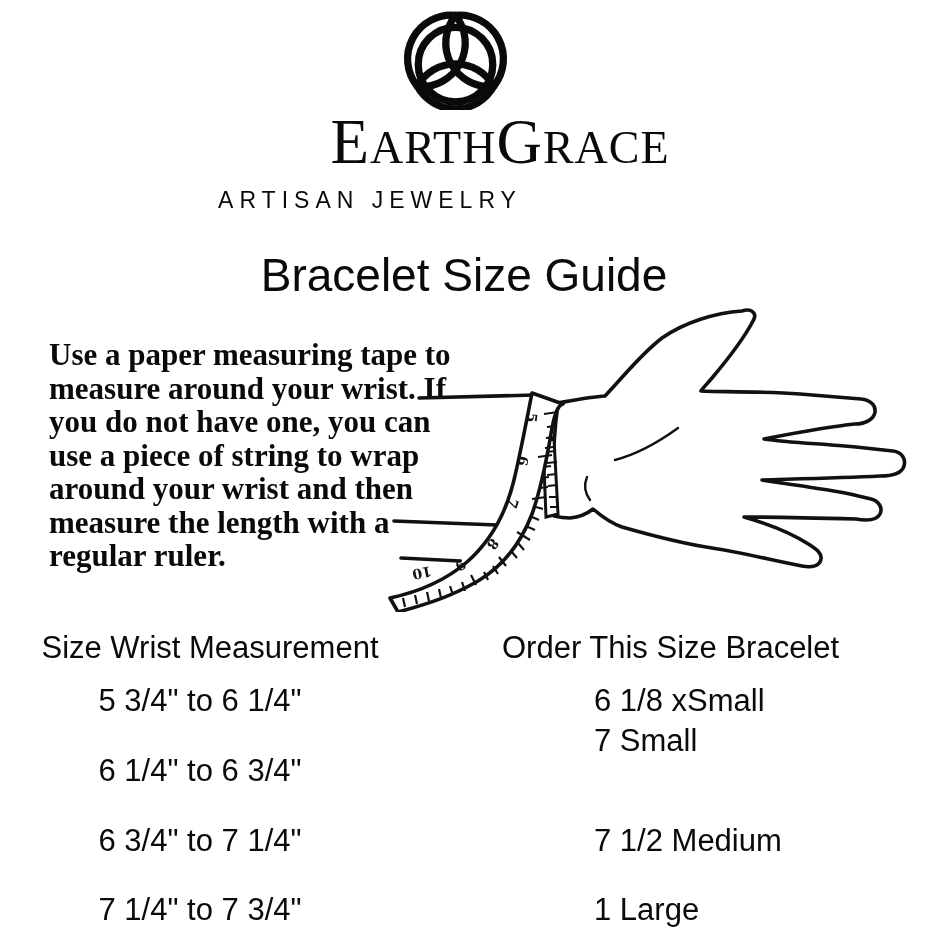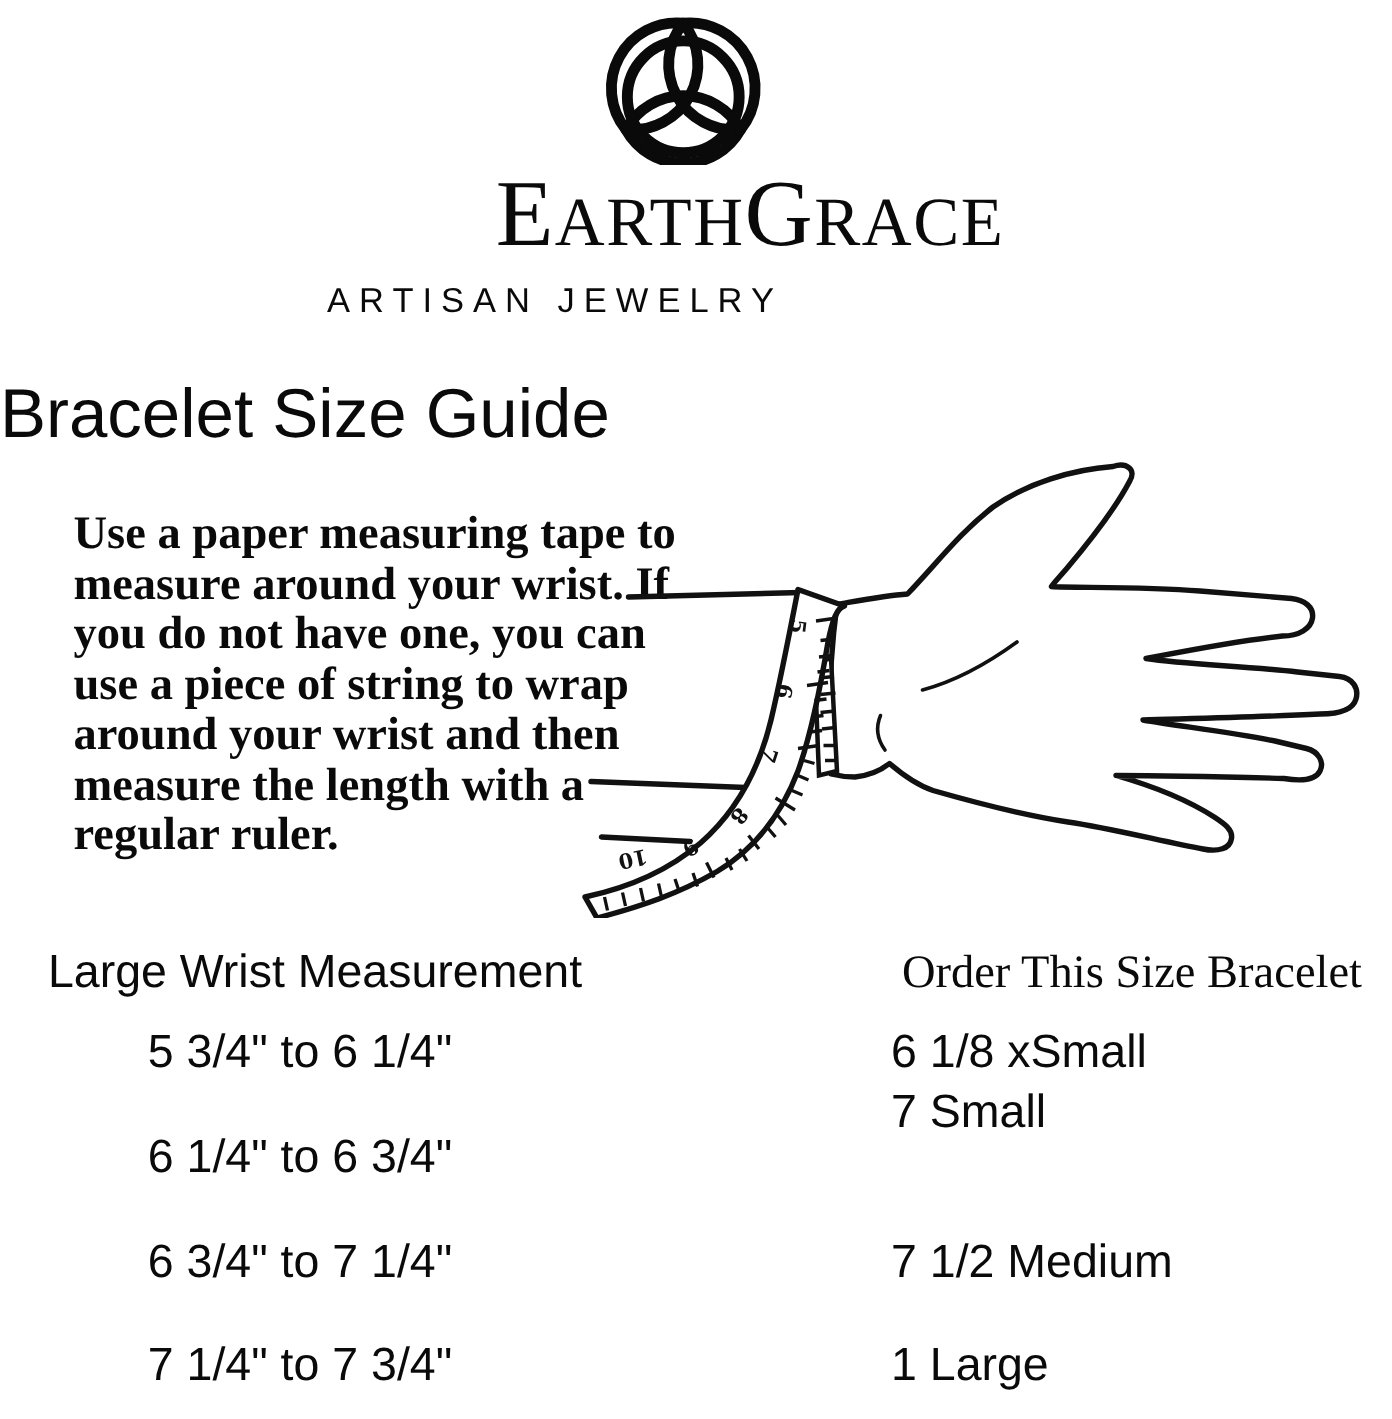--- a/index.html
+++ b/index.html
@@ -13,39 +13,39 @@
   
   #logo{left:398px;top:10px;width:115px;height:100px;}
   #brand{left:0;top:110px;width:928px;text-align:center;line-height:64px;
          font-family:"Liberation Serif", serif;letter-spacing:1px;white-space:nowrap;margin-left:36px;}
   #brand .lg{font-size:63px;}
   #brand .sm{font-size:46px;}
   #tagline{left:0;top:187px;width:740px;text-align:center;
            font-size:23px;letter-spacing:6px;font-weight:400;}
 
   
-  #page-title{left:0;top:248px;width:928px;text-align:left;font-size:46px;}
+  #page-title{left:0;top:248px;width:928px;text-align:center;font-size:46px;}
 
   
   #instructions{
     left:49px;top:338px;width:370px;
     font-family:"Liberation Serif", serif;font-weight:bold;
     font-size:31px;line-height:33.5px;white-space:pre;
   }
 
   
   #hand-illustration{left:380px;top:292px;width:548px;height:320px;}
   #hand-illustration text{
     font-family:"DejaVu Serif", serif;font-size:14px;font-weight:bold;fill:#111;
   }
 
   
   .thead{top:630px;font-size:31px;}
   .thead .cell-l{left:28px;width:364px;text-align:center;}
-  .thead .cell-r{left:542px;width:366px;text-align:right;font-family:Liberation Serif, serif;}
+  .thead .cell-r{left:502px;width:366px;text-align:left;}
   .trow{font-size:31px;}
   .trow .cell-l{left:20px;width:360px;text-align:center;}
   .trow .cell-r{left:594px;width:330px;text-align:left;}
   .cell-l,.cell-r{position:absolute;white-space:nowrap;}
   #row-0{top:683px;} #row-1{top:753px;} #row-2{top:823px;} #row-3{top:892px;}
 </style>
 </head>
 <body>
 
 <svg id="logo" class="abs" viewBox="0 0 120 110" aria-hidden="true">
@@ -147,21 +147,21 @@
     <text transform="translate(527,417) rotate(97)">5</text>
     <text transform="translate(518,460) rotate(100)">6</text>
     <text transform="translate(508,502) rotate(108)">7</text>
     <text transform="translate(489,541) rotate(128)">8</text>
     <text transform="translate(458,561) rotate(150)">9</text>
     <text transform="translate(421,568) rotate(168)">10</text>
   </g>
 </svg>
 
 <div class="thead">
-  <div class="cell-l abs" style="top:630px;">Large Wrist Measurement</div>
+  <div class="cell-l abs" style="top:630px;">Size Wrist Measurement</div>
   <div class="cell-r abs" style="top:630px;">Order This Size Bracelet</div>
 </div>
 
 <div id="row-0" class="trow">
   <div class="cell-l abs" style="top:683px;">5 3/4" to 6 1/4"</div>
   <div class="cell-r abs" style="top:683px;">6 1/8 xSmall</div>
 </div>
 <div id="row-1" class="trow">
   <div class="cell-l abs" style="top:753px;">6 1/4" to 6 3/4"</div>
   <div class="cell-r abs" style="top:723px;">7 Small</div>

